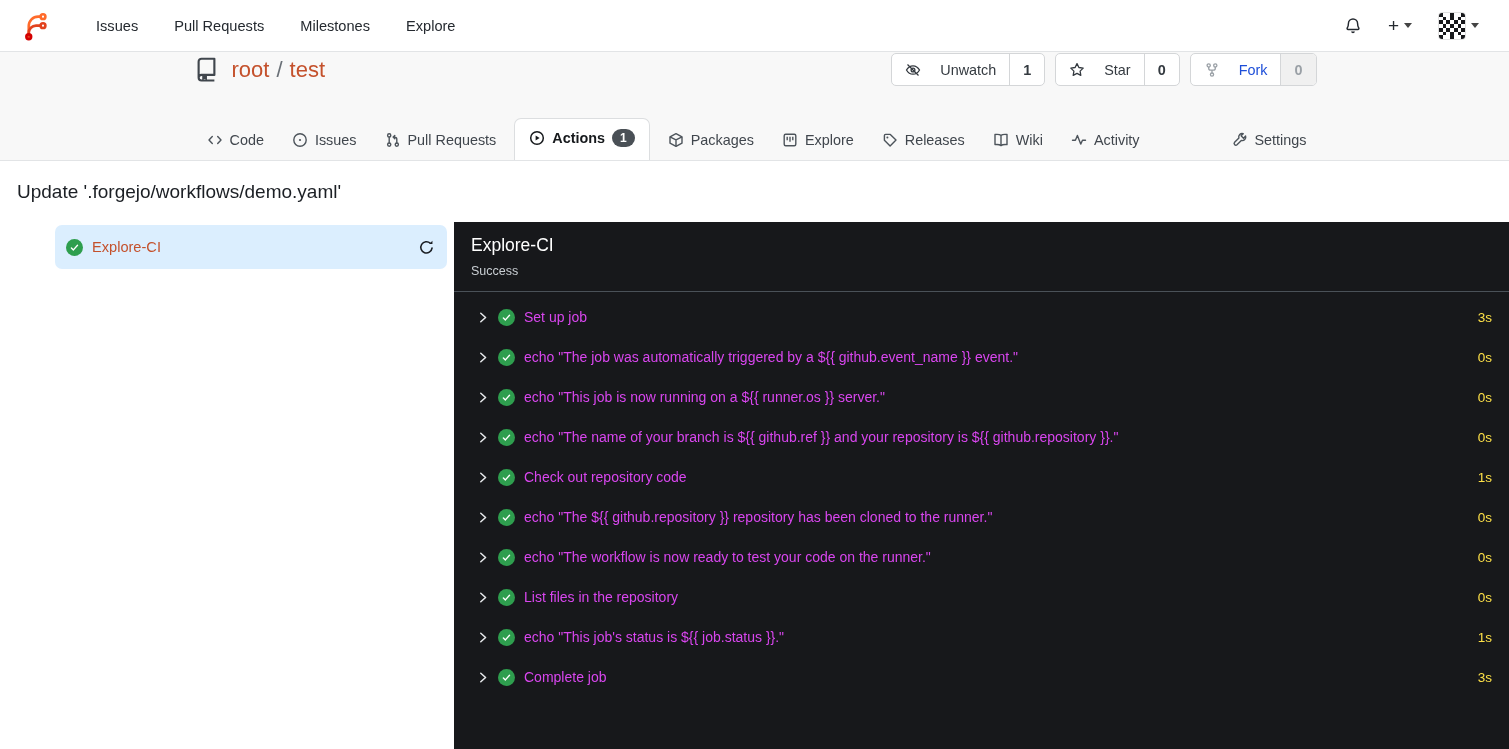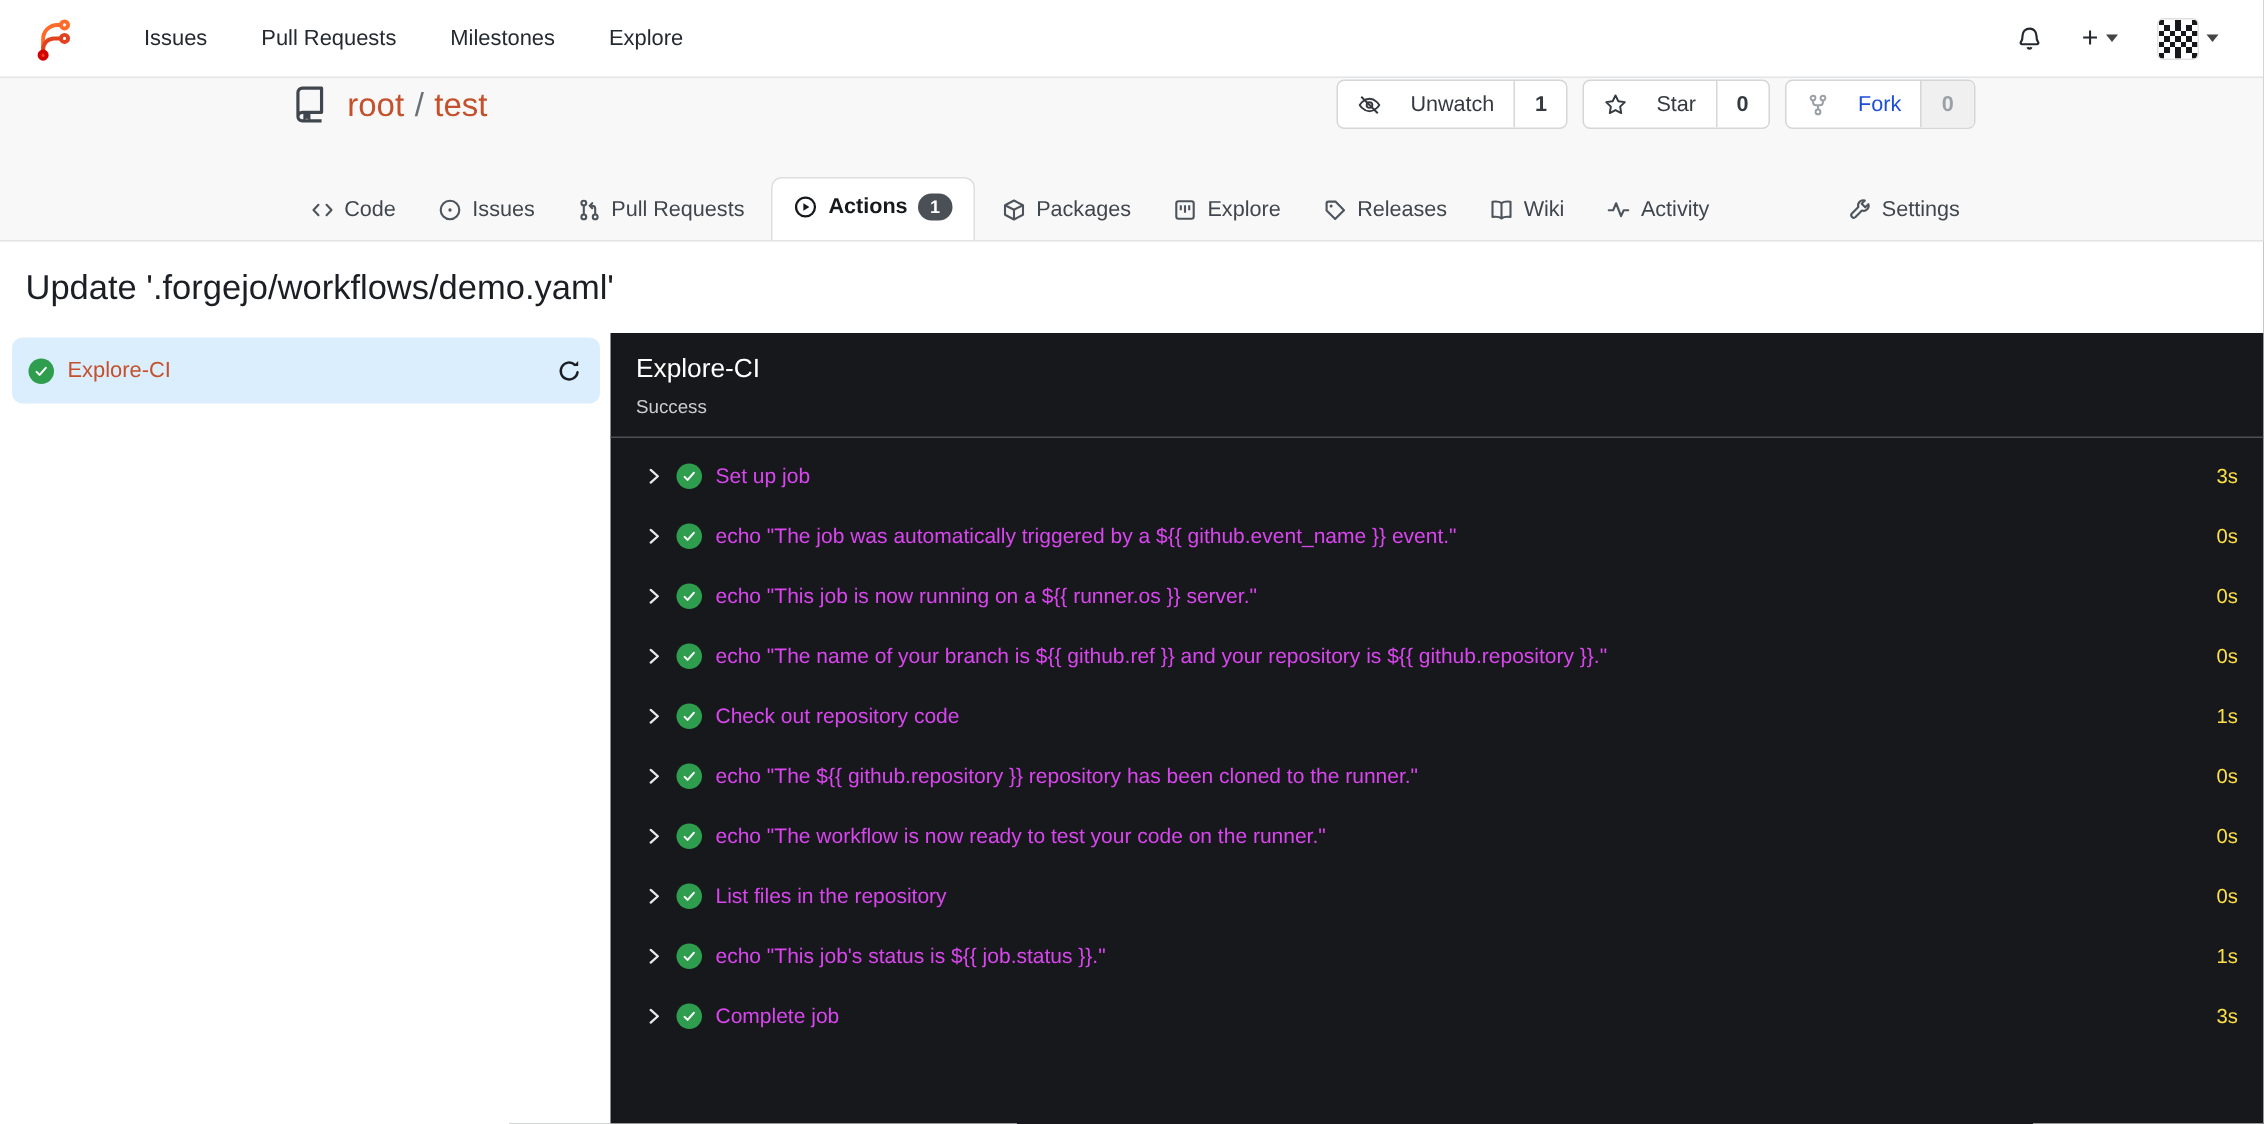--- a/index.html
+++ b/index.html
@@ -49,24 +49,24 @@
   .tab .t-icon { color:#4d545b; }
   .tab.active { background:#fff; border:1px solid #dcdee0; border-bottom:none;
     border-radius:7px 7px 0 0; font-weight:700; color:#16191c; padding:10px 14px 13px; }
   .tab.active .t-icon { color:#16191c; }
   .tab-badge { background:#4a5056; color:#fff; font-size:12px; font-weight:700;
     border-radius:10px; padding:2px 8px; line-height:1.2; }
   .tab-settings { margin-left:auto; margin-right:0; }
 
   
   .run-title-section { height:61px; display:flex; align-items:center; padding:0 17px; }
-  .run-title { font-size:23px; font-weight:500; color:#1b1f24; }
-
-  
-  .run-body { display:flex; height:527px; }
+  .run-title { font-size:19px; font-weight:500; color:#1b1f24; }
+
+  
+  .run-body { display:flex; height:527px;padding-left:47px; }
   .jobs-col { width:407px; padding:3px 7px 0 8px; background:#fff; }
   .job-item { height:44px; border-radius:7px; background:#dbeefe;
     display:flex; align-items:center; padding:0 12px 0 11px; cursor:pointer; }
   .job-name { margin-left:9px; font-size:14.6px; color:#c4512c; flex:1; }
   .sync-btn { color:#1b1f24; cursor:pointer; display:flex; }
 
   .check-circle { width:17px; height:17px; border-radius:50%; background:#2e9e4e;
     display:flex; align-items:center; justify-content:center; flex:none; }
 
   

